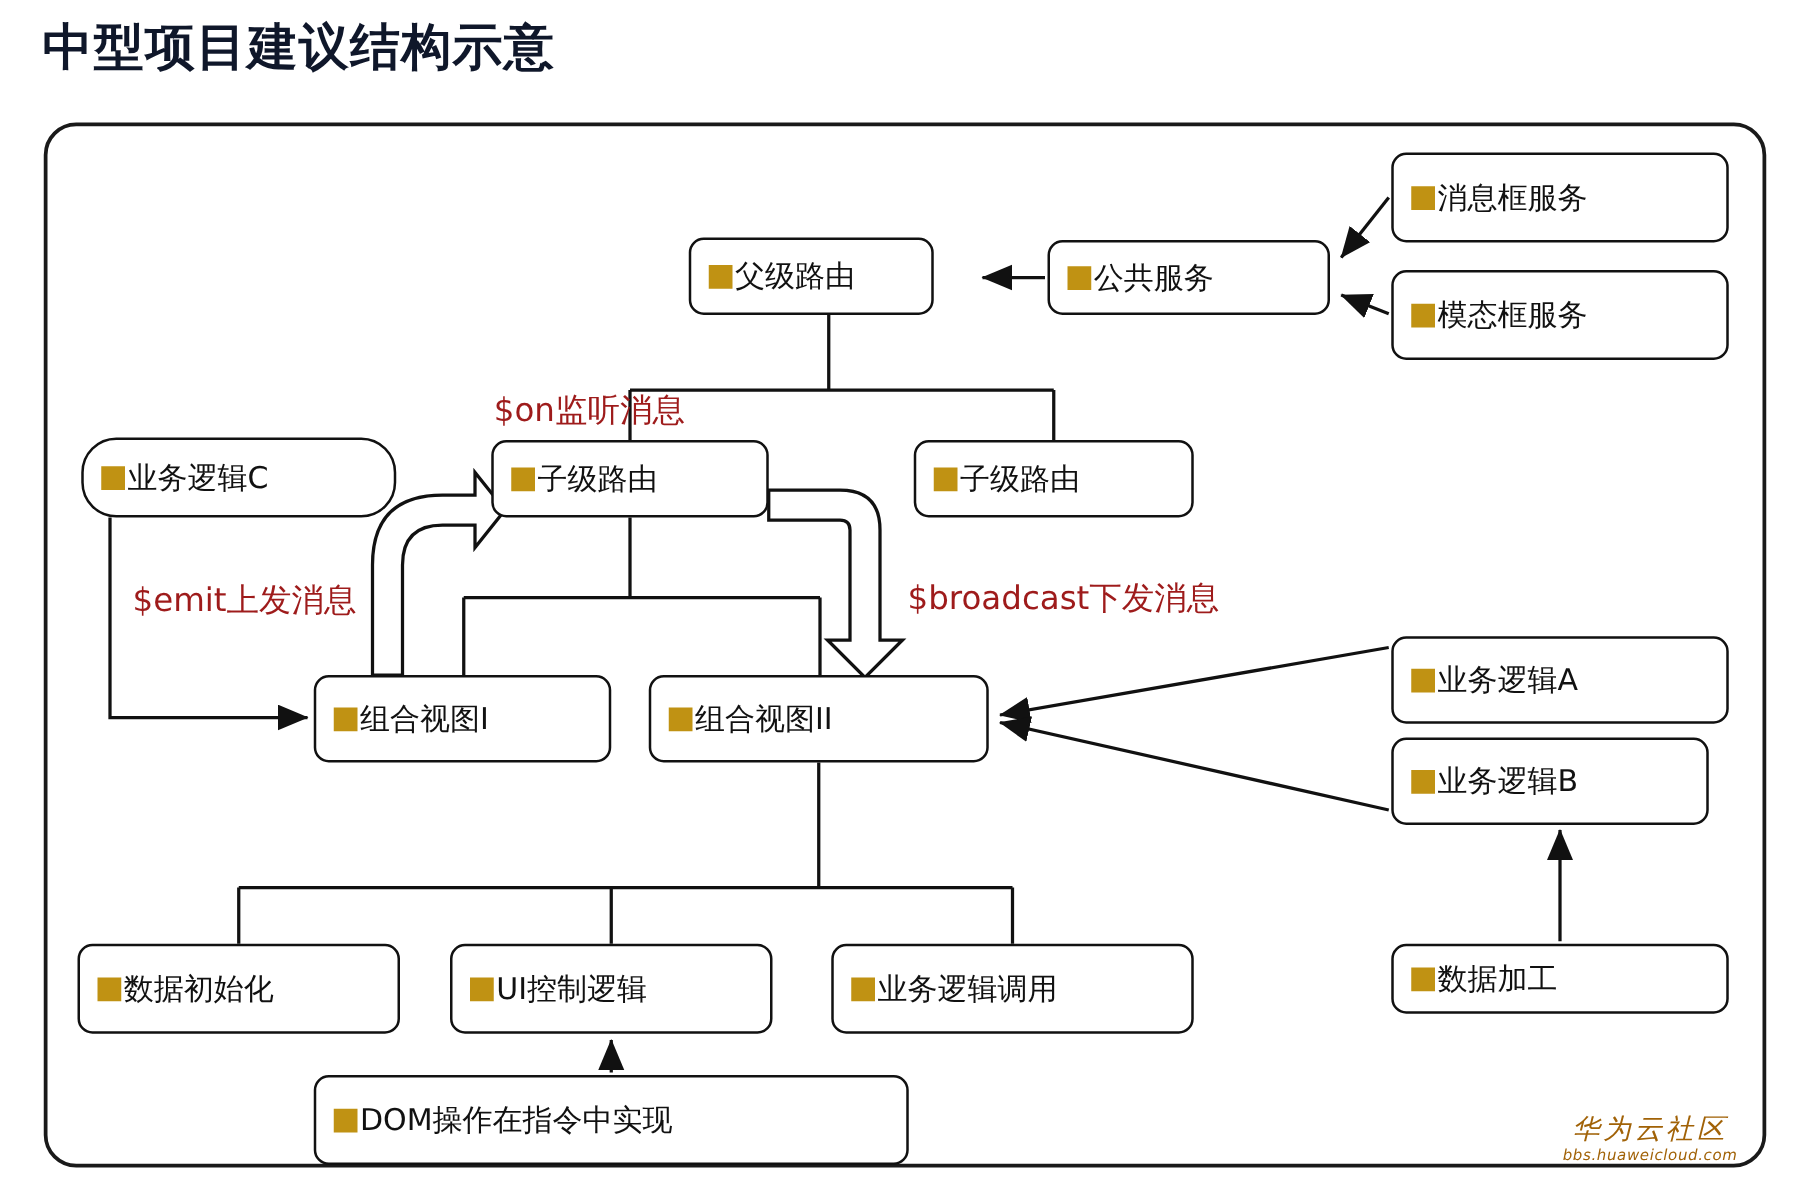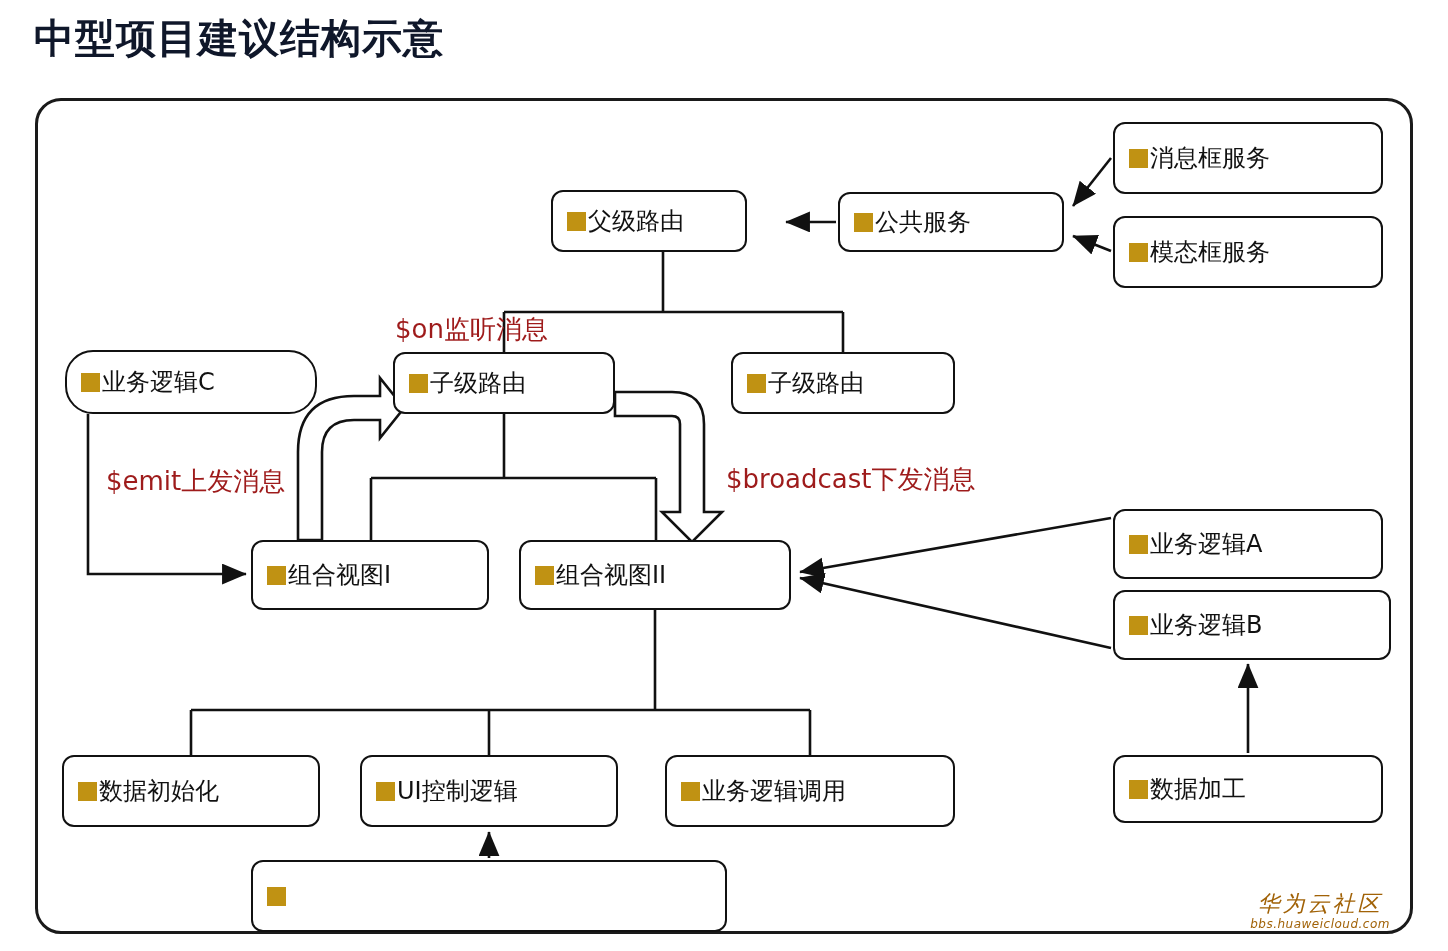--- a/index.html
+++ b/index.html
@@ -206,47 +206,48 @@
 <div class="node" style="left:519px;top:540px;width:272px;height:70px;">
   <span class="bullet"></span>
   <span class="label">组合视图II</span>
 </div>
 
 <div class="node" style="left:1113px;top:509px;width:270px;height:70px;">
   <span class="bullet"></span>
   <span class="label">业务逻辑A</span>
 </div>
 
-<div class="node" style="left:1113px;top:590px;width:278px;height:70px;">
+<div class="node" style="left:1113px;top:590px;width:254px;height:70px;">
   <span class="bullet"></span>
   <span class="label">业务逻辑B</span>
 </div>
 
 <div class="node" style="left:62px;top:755px;width:258px;height:72px;">
   <span class="bullet"></span>
   <span class="label">数据初始化</span>
 </div>
 
 <div class="node" style="left:360px;top:755px;width:258px;height:72px;">
   <span class="bullet"></span>
   <span class="label">UI控制逻辑</span>
 </div>
 
 <div class="node" style="left:665px;top:755px;width:290px;height:72px;">
   <span class="bullet"></span>
   <span class="label">业务逻辑调用</span>
 </div>
 
-<div class="node" style="left:1113px;top:755px;width:270px;height:68px;">
+<div class="node" style="left:1113px;top:755px;width:270px;height:56px;">
   <span class="bullet"></span>
   <span class="label">数据加工</span>
 </div>
 
 <div class="node" style="left:251px;top:860px;width:476px;height:72px;">
   <span class="bullet"></span>
+  <span class="label">DOM操作在指令中实现</span>
 </div>
 
 <div class="annotation" style="left:395px;top:316px;">$on监听消息</div>
 <div class="annotation" style="left:106px;top:468px;">$emit上发消息</div>
 <div class="annotation" style="left:726px;top:466px;">$broadcast下发消息</div>
 
 <div id="watermark">
   <div class="wm-cn">华为云社区</div>
   <div class="wm-url">bbs.huaweicloud.com</div>
 </div>

